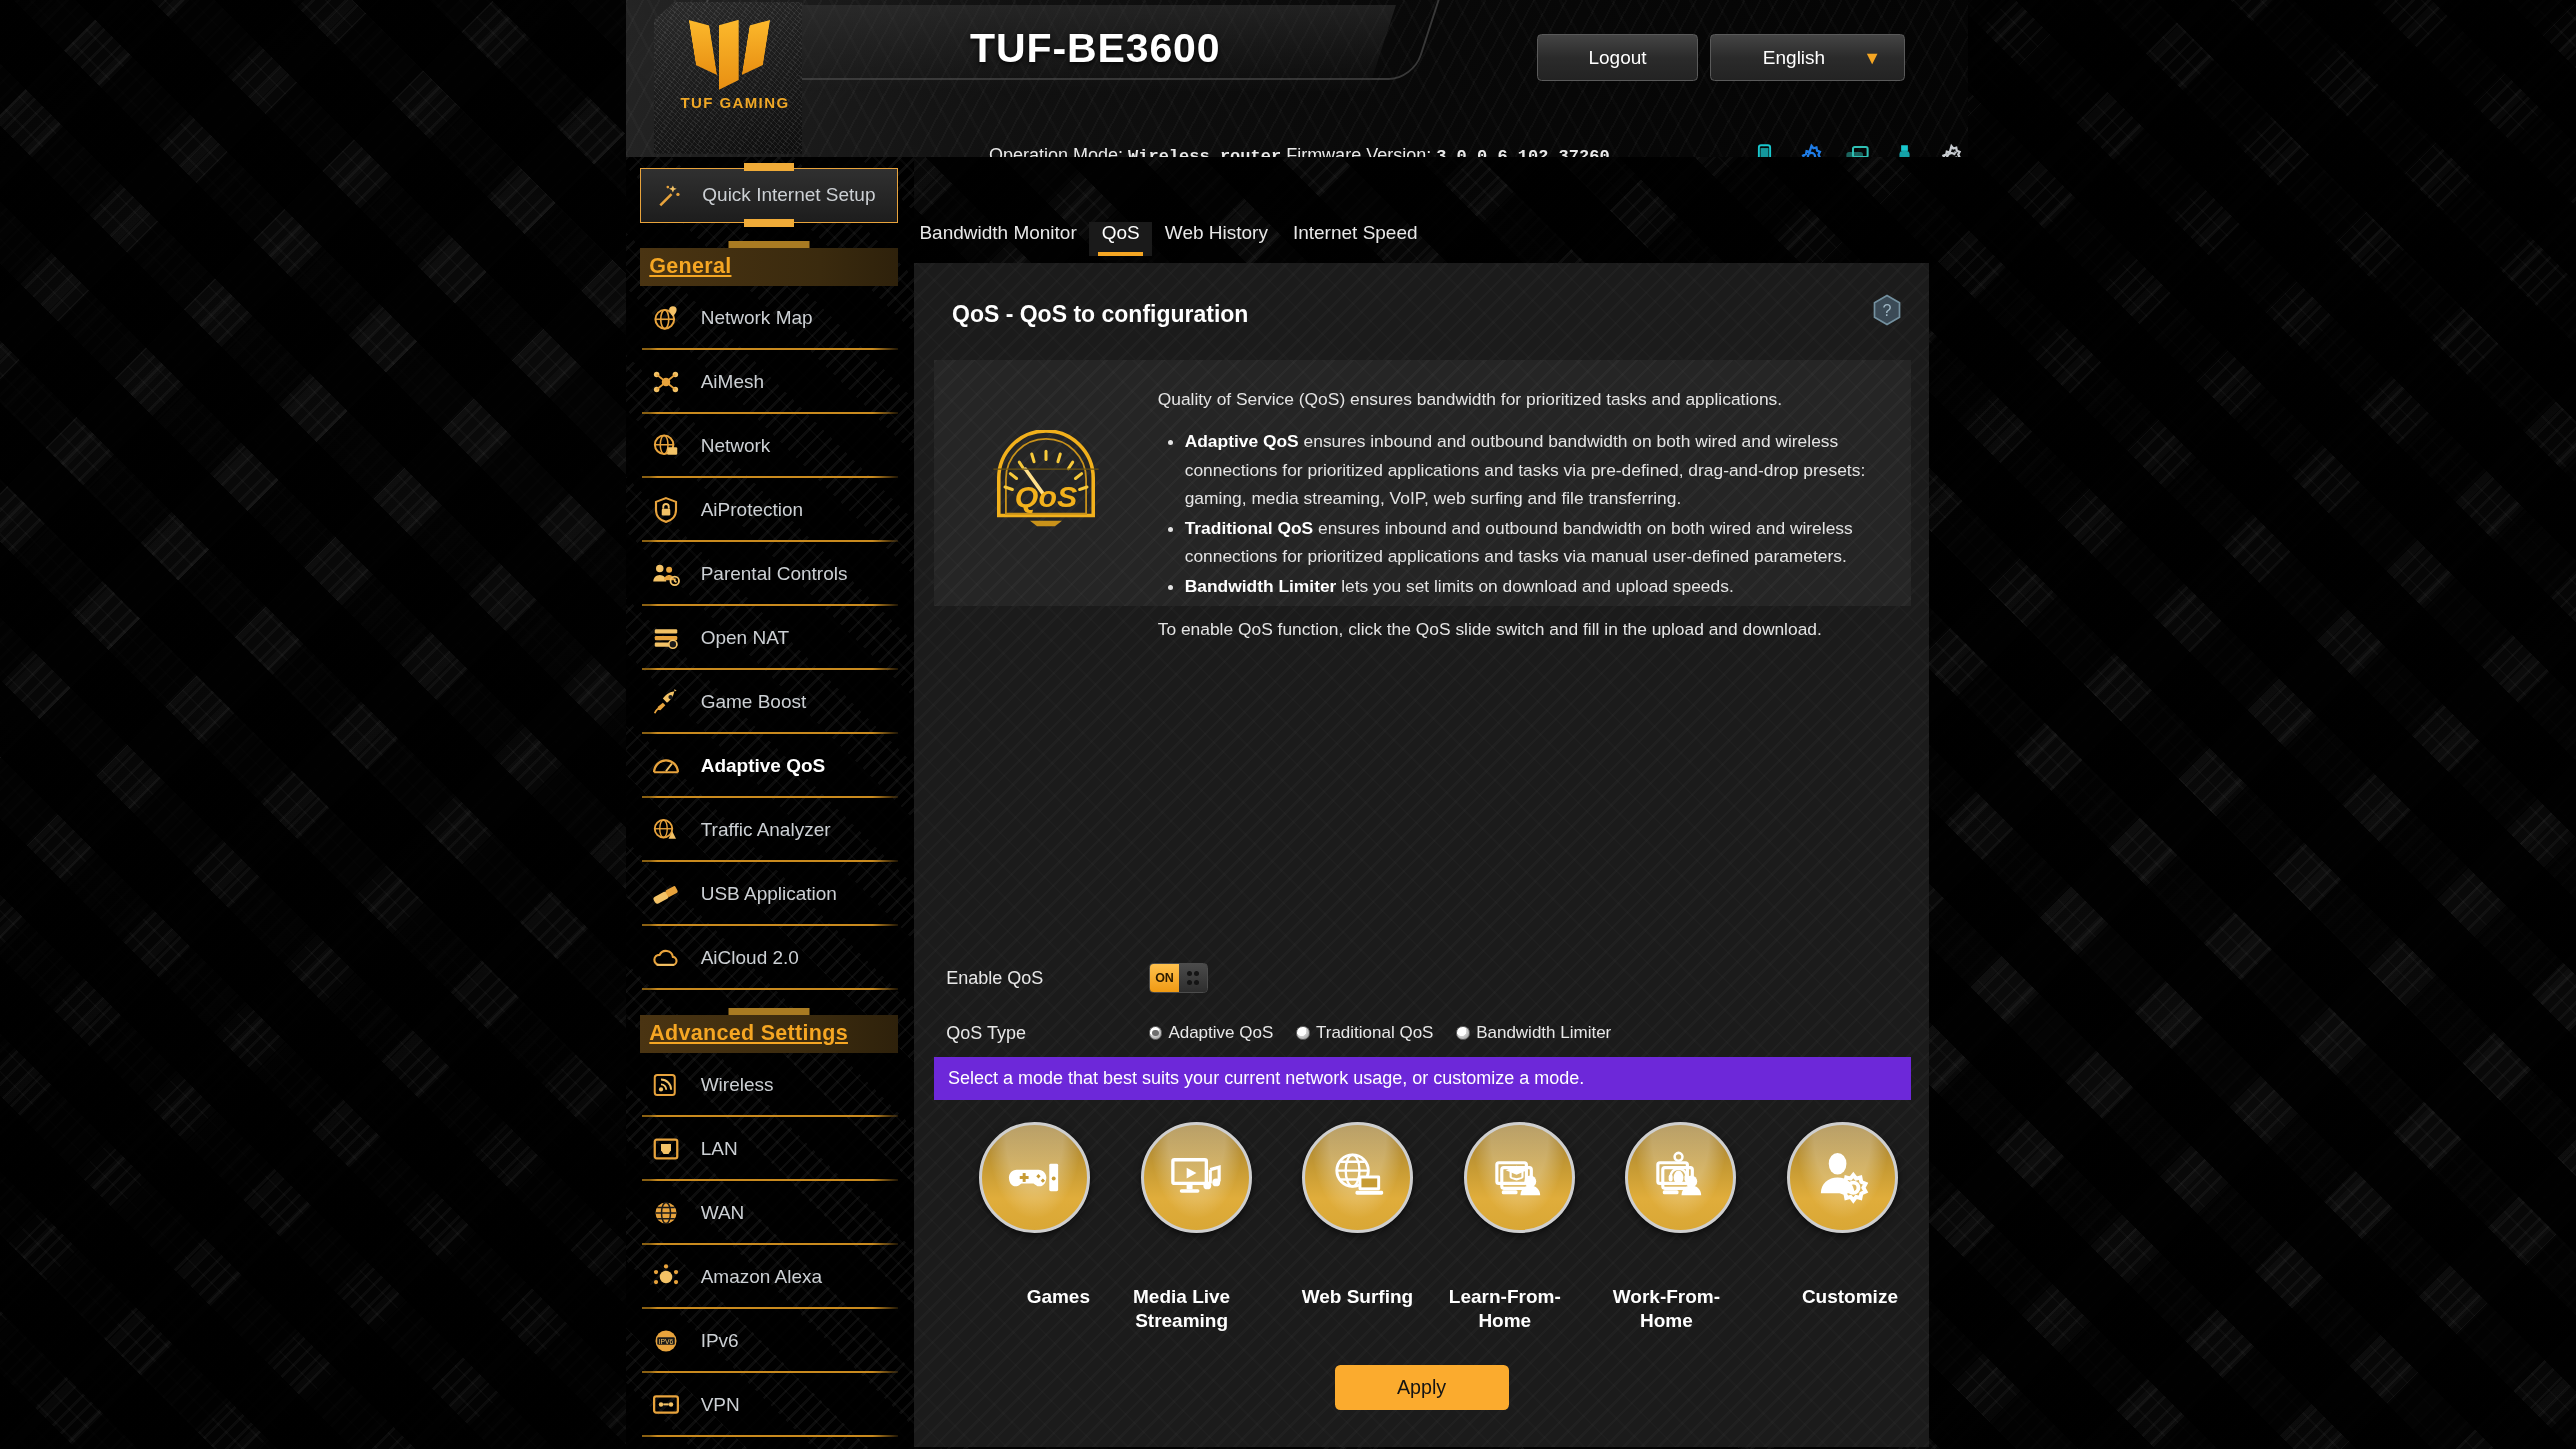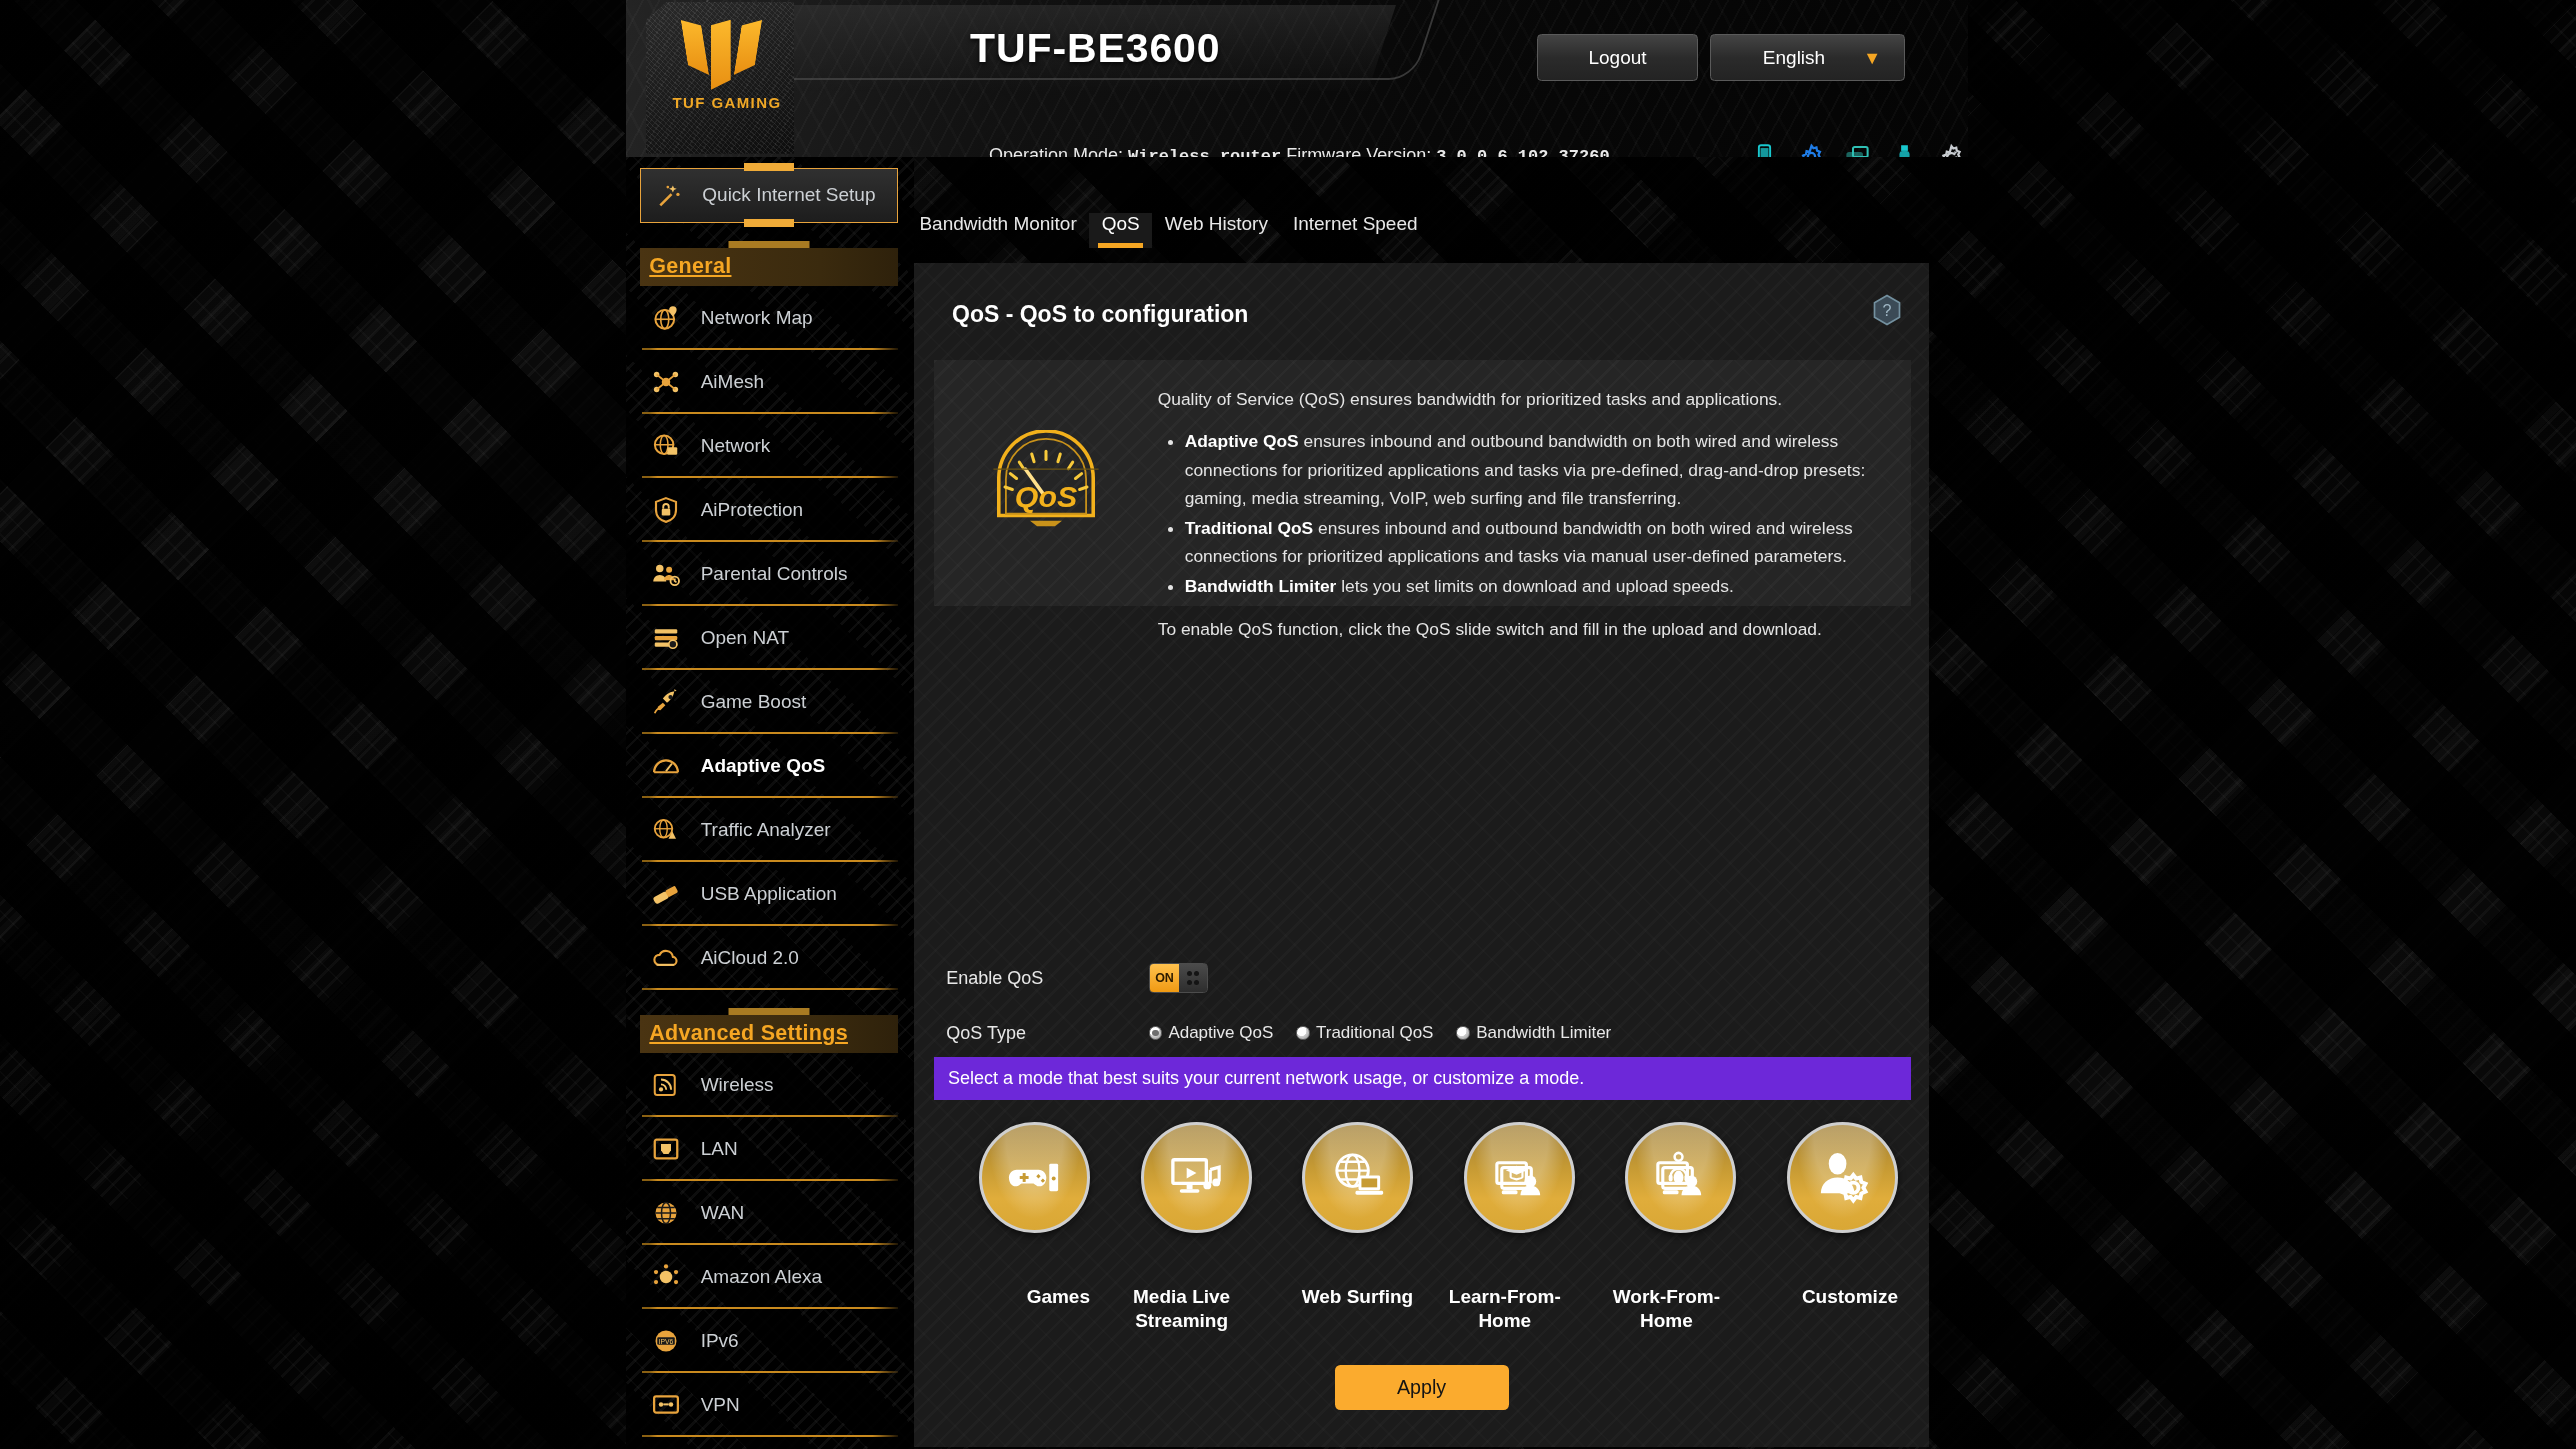--- a/index.html
+++ b/index.html
@@ -53,21 +53,21 @@
     transform:skewX(-18deg);
   }
   #header .hdr-shape2{
     position:absolute; left:130px; top:4.5px; width:626px; height:86px;
     background:linear-gradient(180deg, rgba(60,60,60,.45), rgba(20,20,20,.1));
     transform:skewX(-18deg);
   }
 
   
   #logoblock{
-    position:absolute; left:4px; top:0; width:170px; height:157px;
+    position:absolute; left:12px; top:0; width:170px; height:157px;
   }
   .logo-plate{
     position:absolute; left:16px; top:1.8px; width:148px; height:152px;
     background:
       repeating-linear-gradient(42deg, rgba(255,255,255,.08) 0 0.9px, transparent 0.9px 3.6px),
       repeating-linear-gradient(128deg, rgba(255,255,255,.06) 0 0.9px, transparent 0.9px 4.5px),
       linear-gradient(160deg,#2a2a2a,#0d0d0d);
     clip-path:polygon(14% 0%, 100% 0%, 100% 100%, 0% 100%, 0% 12%);
   }
   .tuf-mark{
@@ -170,21 +170,21 @@
   .nav-item .ni-label{ margin-left:19.7px; color:#ccd0d4; font-size:19px; }
   .nav-item.active .ni-label{ color:#ffffff; font-weight:700; }
   .nav-item:after{
     content:""; position:absolute; left:1.8px; right:0; bottom:0; height:1.8px;
     background:linear-gradient(90deg,#8a6012 0 3%, #c98a1e 6% 90%, rgba(201,138,30,.15) 100%);
   }
 
   
   #tabs{
     position:absolute; left:914px; top:213px; height:52px;
-    display:flex; align-items:flex-start; gap:0;
+    display:flex; align-items:center; gap:0;
   }
   .tab{
     position:relative; padding:0 12.5px 12.5px 12.5px;
     color:#e8e8e8; font-size:19px; cursor:pointer; white-space:nowrap;
   }
   .tab:first-child{ padding-left:5.4px; }
   .tab.active{ background:#1a1a1a; color:#fff; }
   .tab.active:after{
     content:""; position:absolute; left:9px; right:9px; bottom:0; height:4.5px; background:#f5a623;
   }

